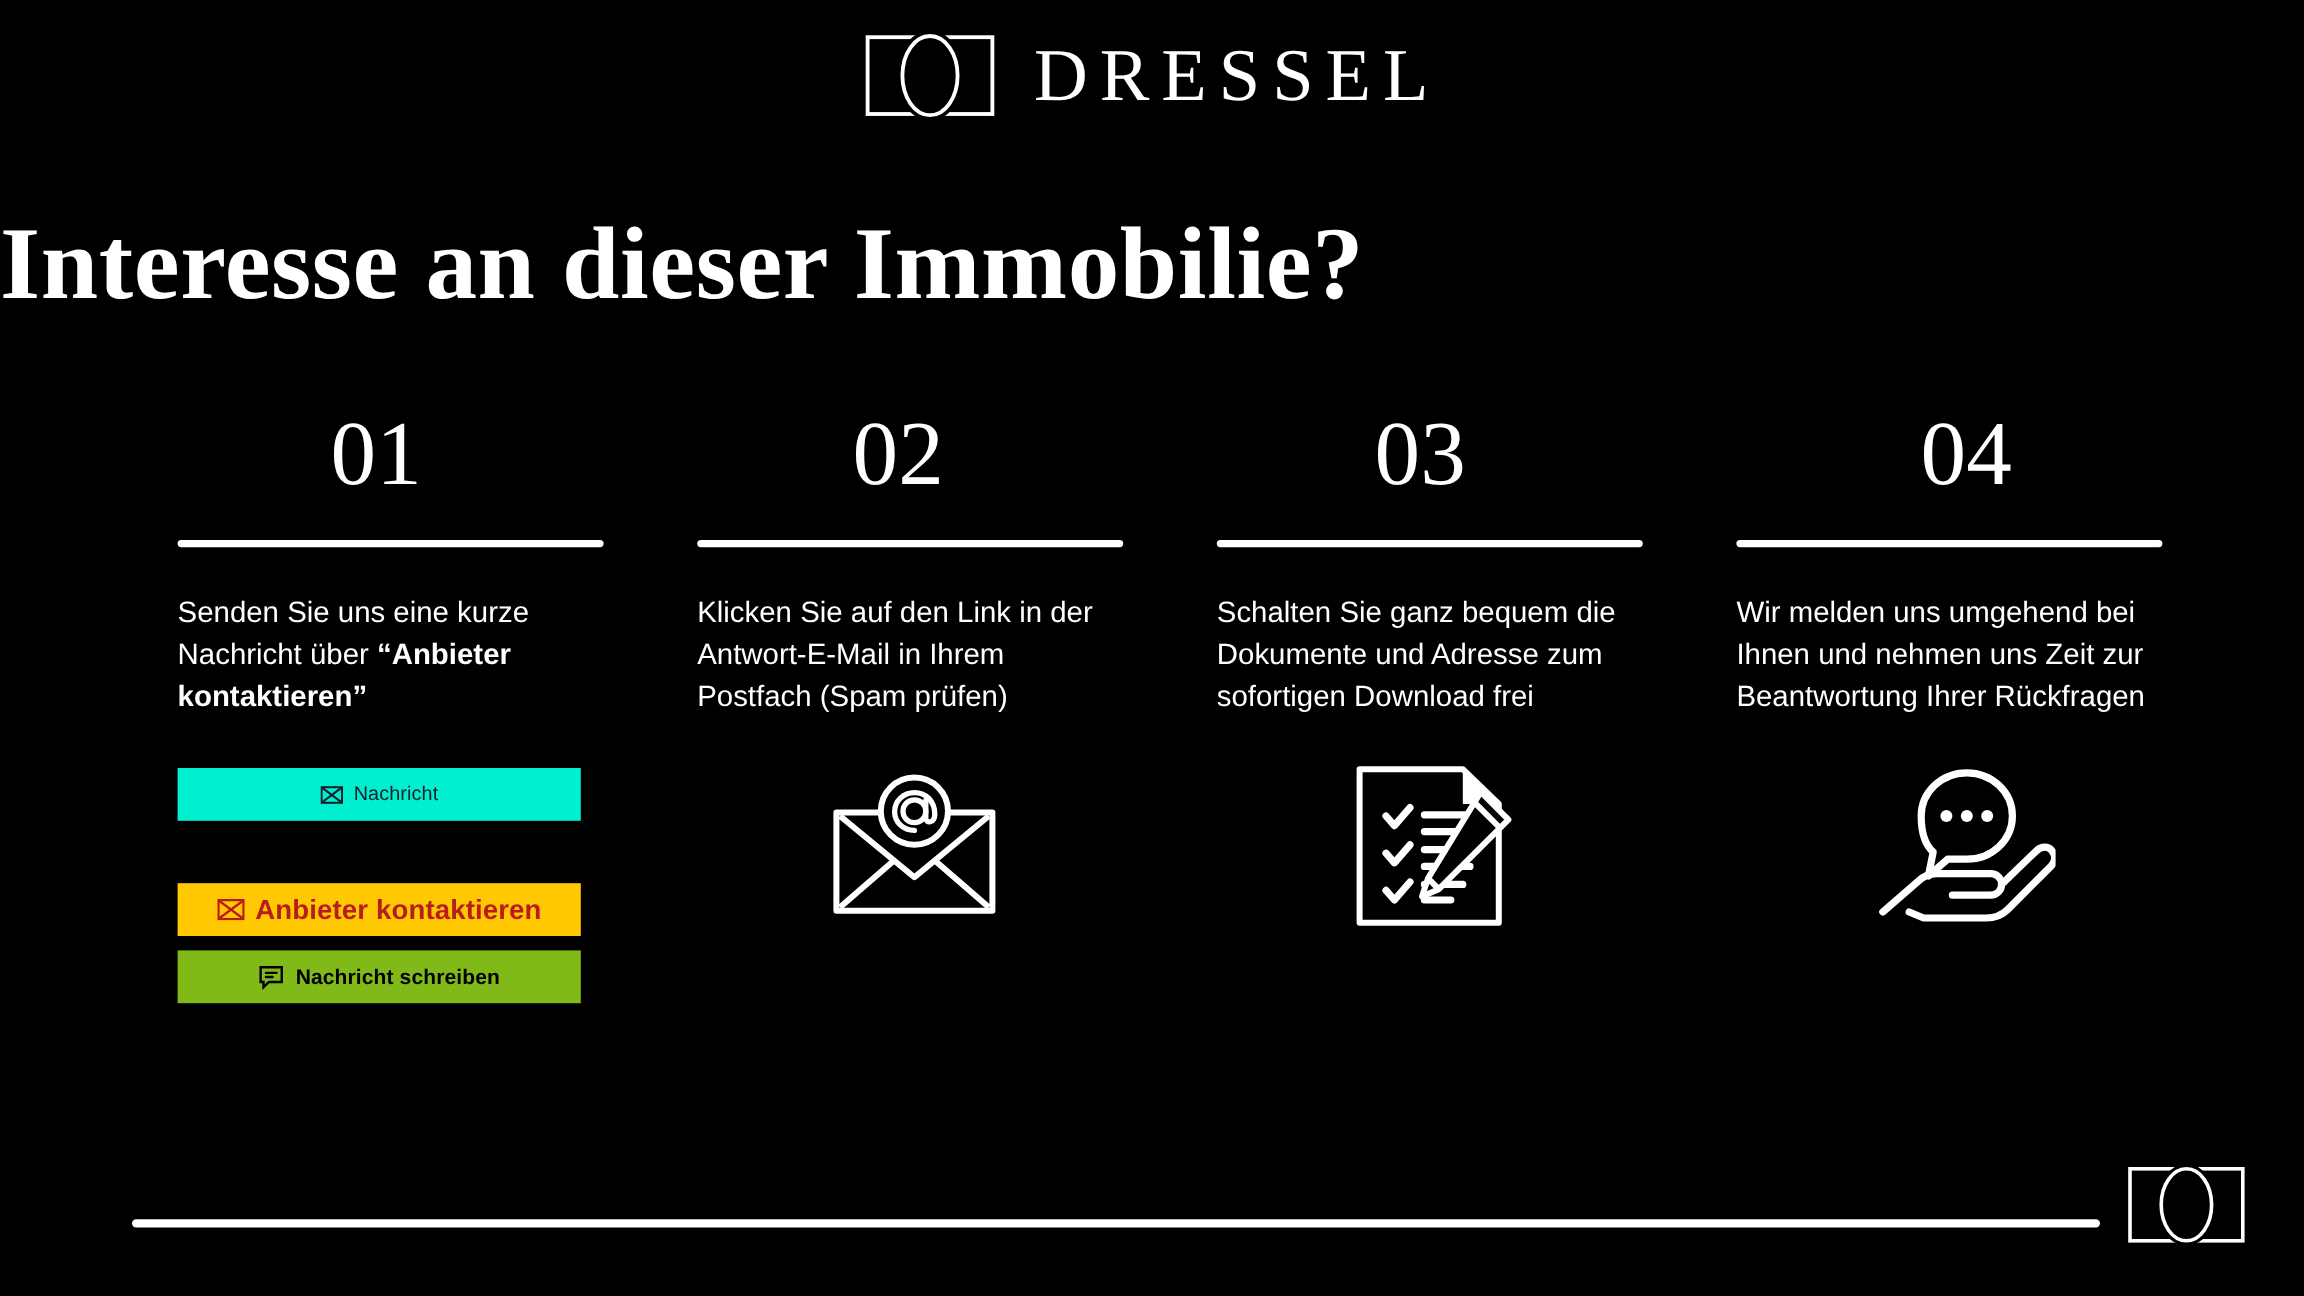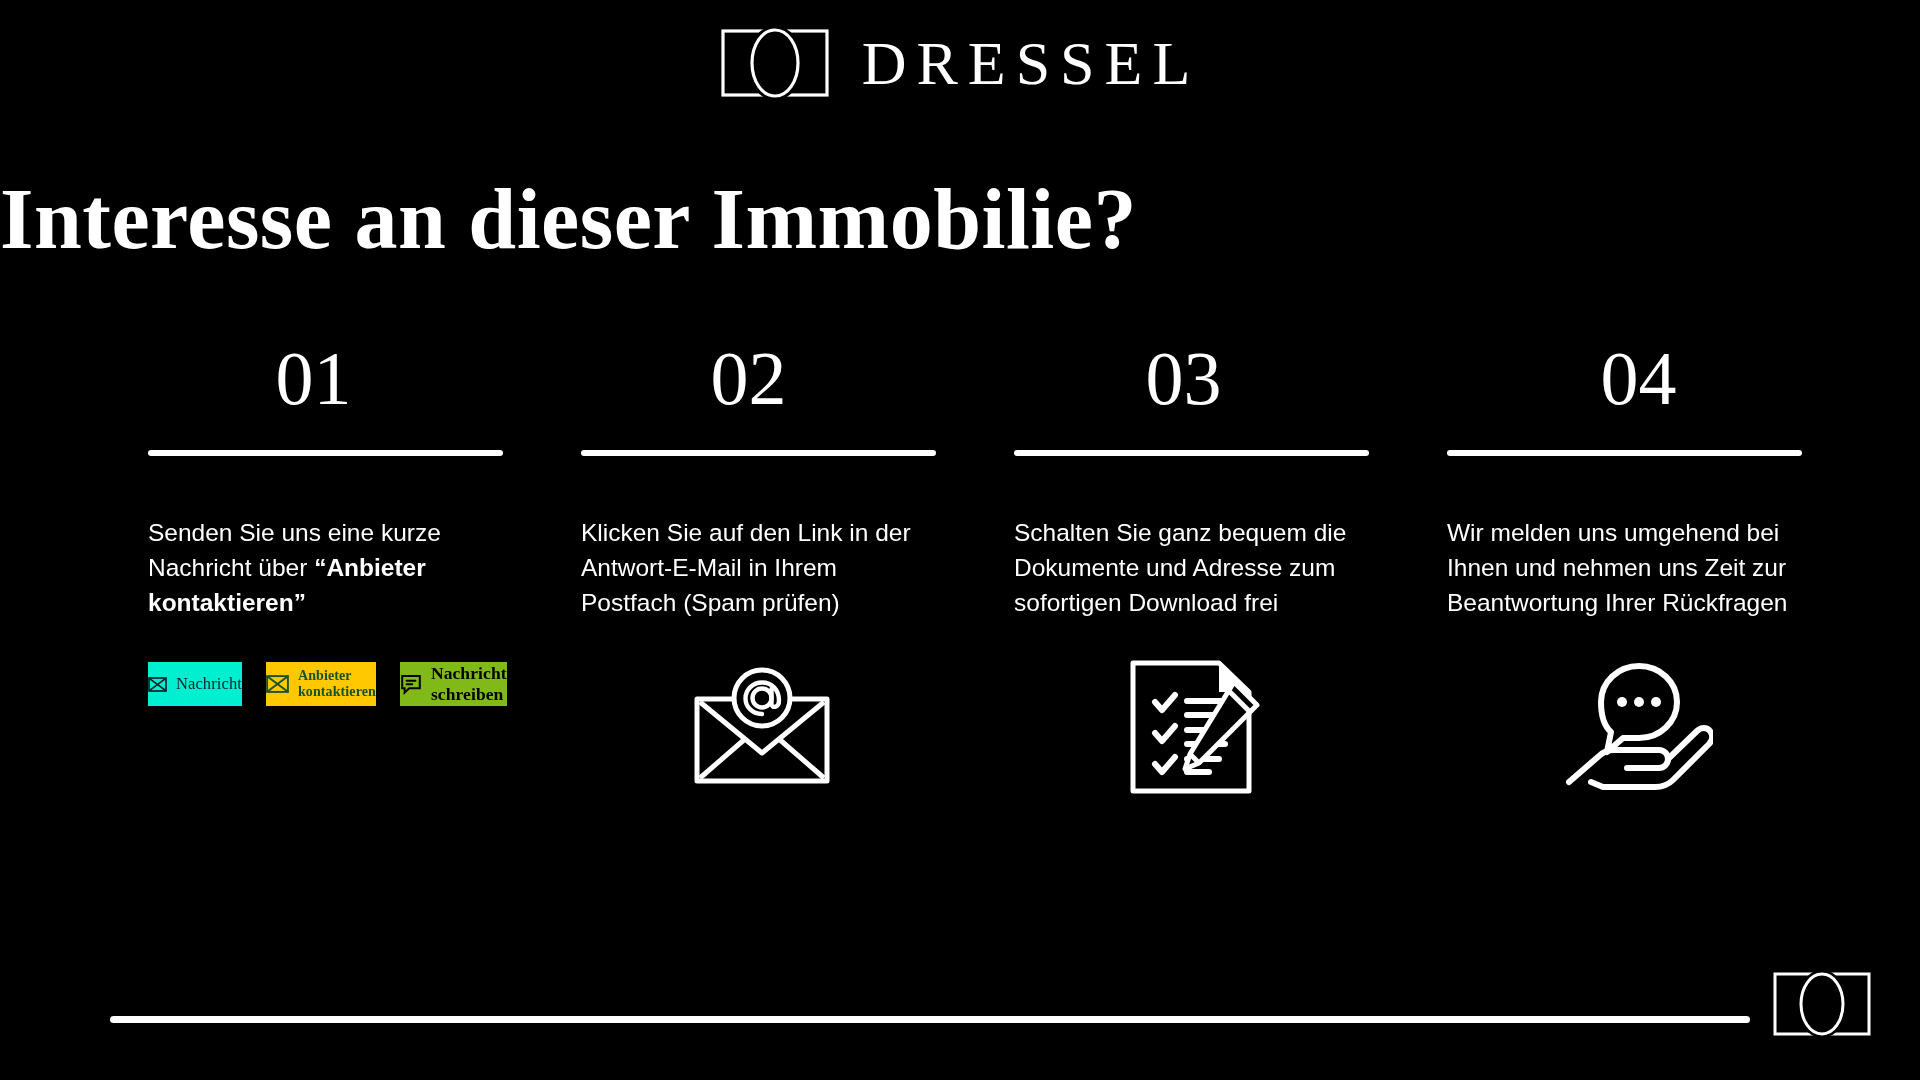--- a/index.html
+++ b/index.html
@@ -53,50 +53,49 @@
     line-height:1;
     font-weight:400;
     text-align:center;
     height:86px;
   }
   .step-rule {
     height:6px; background:#fff; border-radius:4px;
     margin-top:24px;
   }
   .step-text {
-    margin-top:60px;
+    margin-top:38px;
     font-size:24.5px;
     line-height:1.42;
     font-weight:400;
     color:#fff;
   }
   .step-text b { font-weight:700; }
 
   
   .step:nth-child(1) .step-num { transform:translateX(-12px); }
   .step:nth-child(2) .step-num { transform:translateX(-10px); }
   .step:nth-child(3) .step-num { transform:translateX(-8px); }
   .step:nth-child(4) .step-num { transform:translateX(14px); }
 
   
   .btn-stack {
     margin-top:42px;
-    display:flex; flex-direction:row; gap:24px;
+    display:flex; flex-direction:column; gap:12px;
     width:336px;
-    font-family:Liberation Serif, serif;
   }
   .btn {
     height:44px;
     display:flex; align-items:center; justify-content:center; gap:9px;
     font-size:16.5px;
     letter-spacing:0.1px;
   }
   .btn svg { display:block; }
   .btn-teal   { background:#00EFD1; color:#15202a; font-weight:500; }
-  .btn-amber  { background:#FFC800; color:#14532d; font-weight:700; font-size:14px; }
+  .btn-amber  { background:#FFC800; color:#b91c1c; font-weight:700; font-size:23px;margin-top:40px; }
   .btn-green  { background:#80B918; color:#000000; font-weight:700; font-size:17.5px; }
 
   
   .step-icon {
     margin-top:44px;
     height:130px;
     display:flex; align-items:center; justify-content:center;
   }
   .step-icon.col2 { padding-left:6px; }
   .step-icon.col3 { padding-left:18px; }

